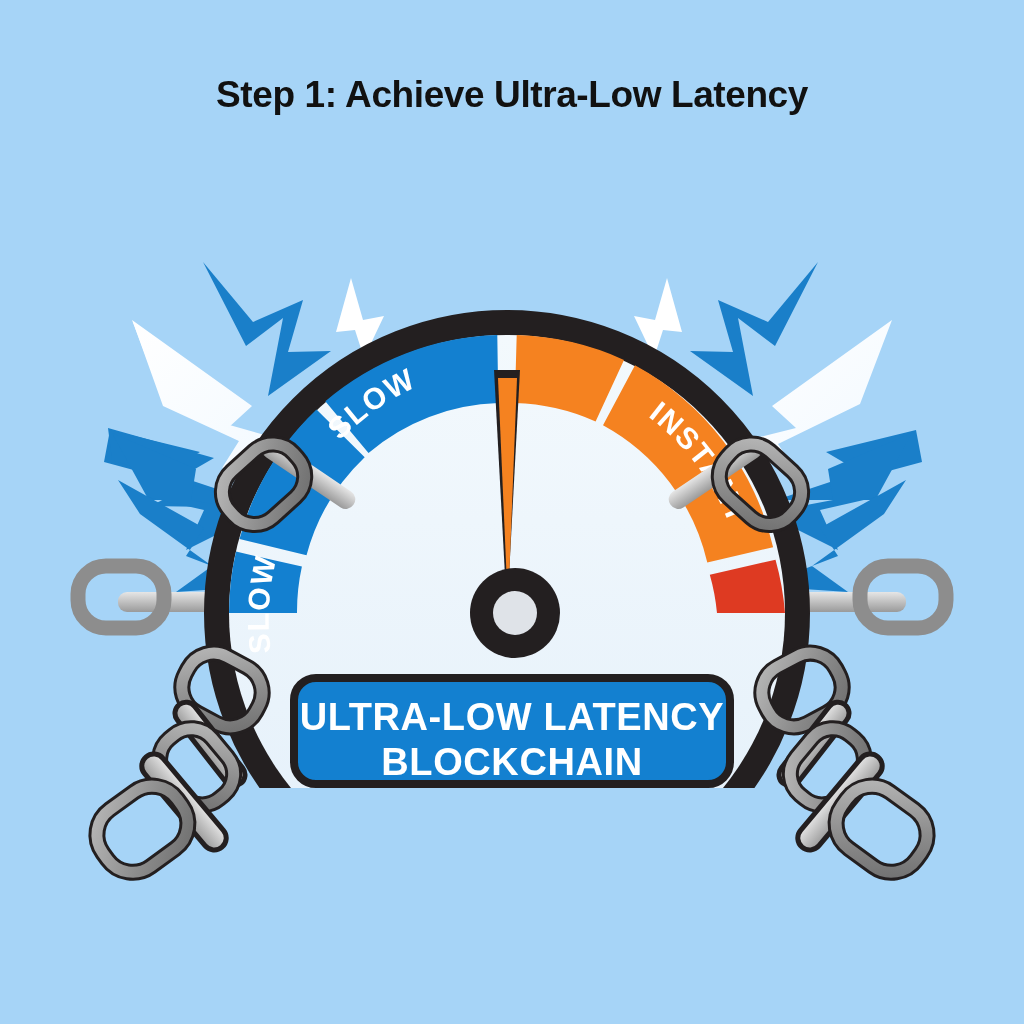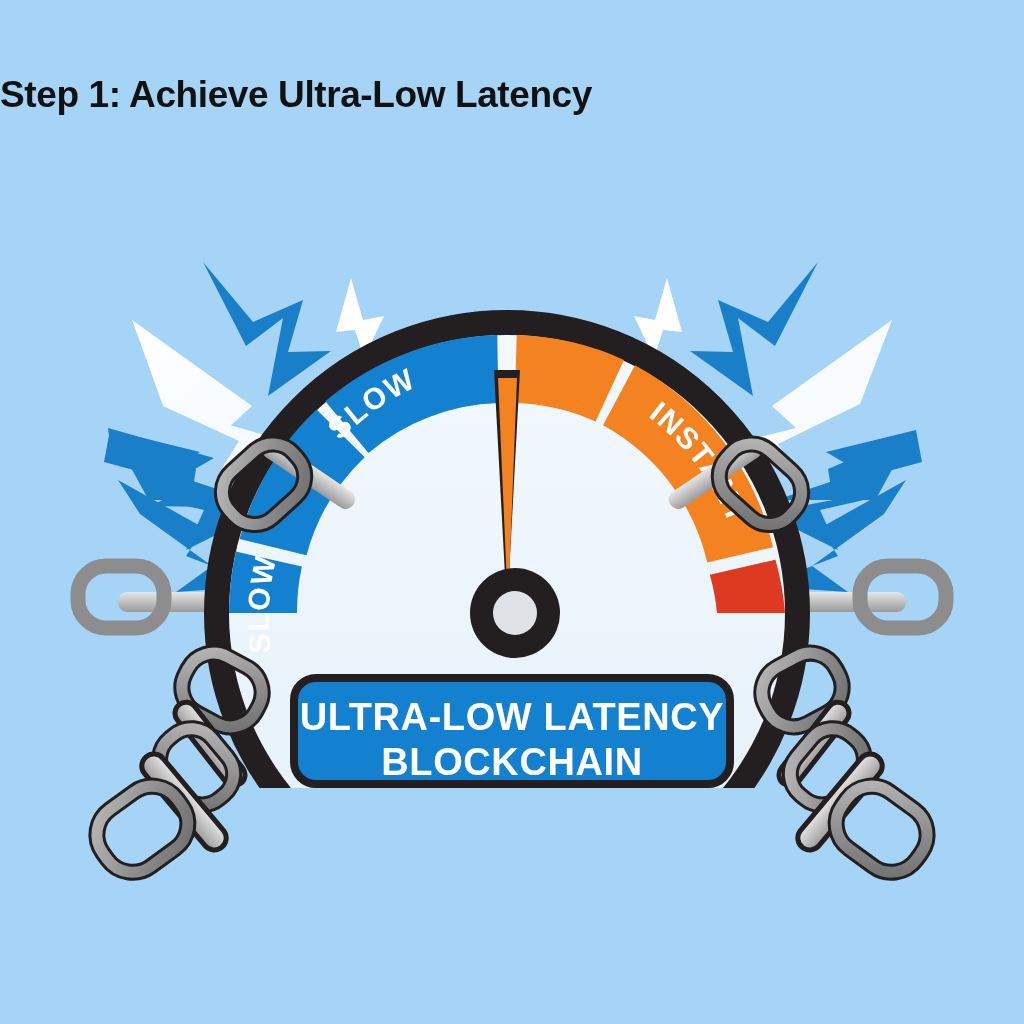--- a/index.html
+++ b/index.html
@@ -17,20 +17,21 @@
   #bg {
     position: absolute;
     inset: 0;
     background: #a6d4f7;
   }
   #title {
     position: absolute;
     left: 0;
     top: 74px;
     width: 1024px;
+    text-align: center;
     font-family: "Liberation Sans", sans-serif;
     font-weight: bold;
     font-size: 37px;
     letter-spacing: -0.4px;
     color: #111111;
     white-space: nowrap;
   }
   svg.art {
     position: absolute;
     left: 0;

